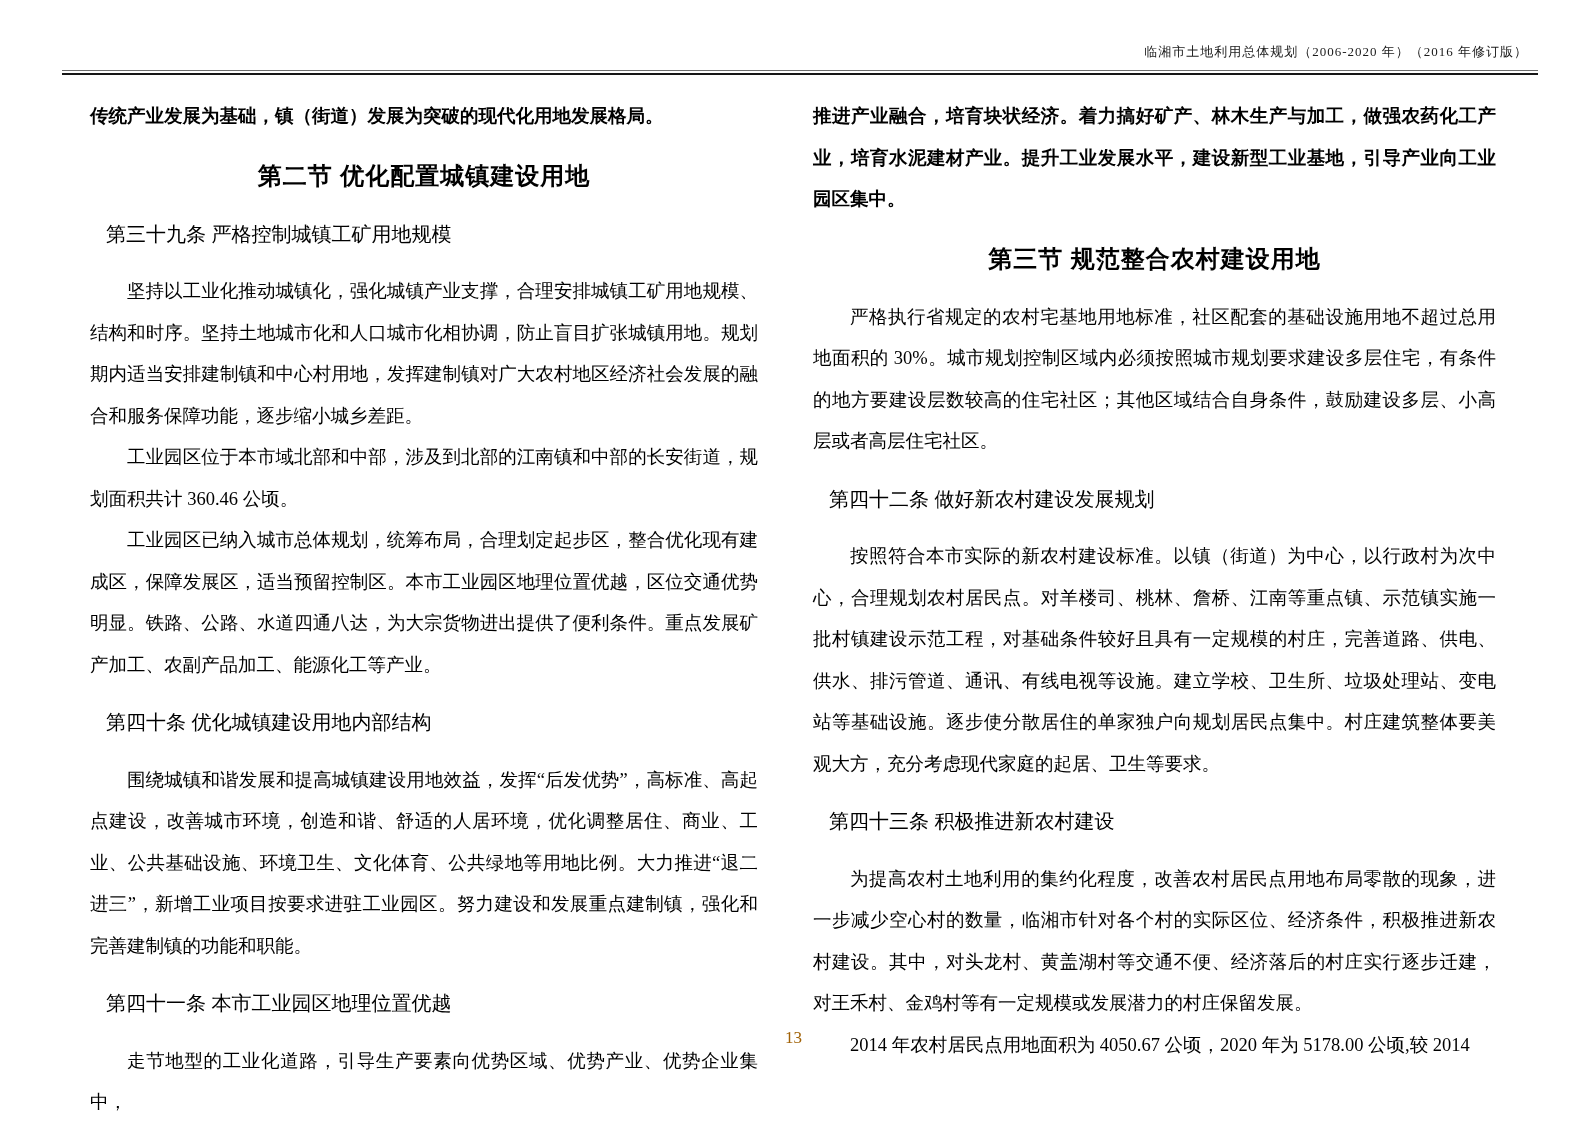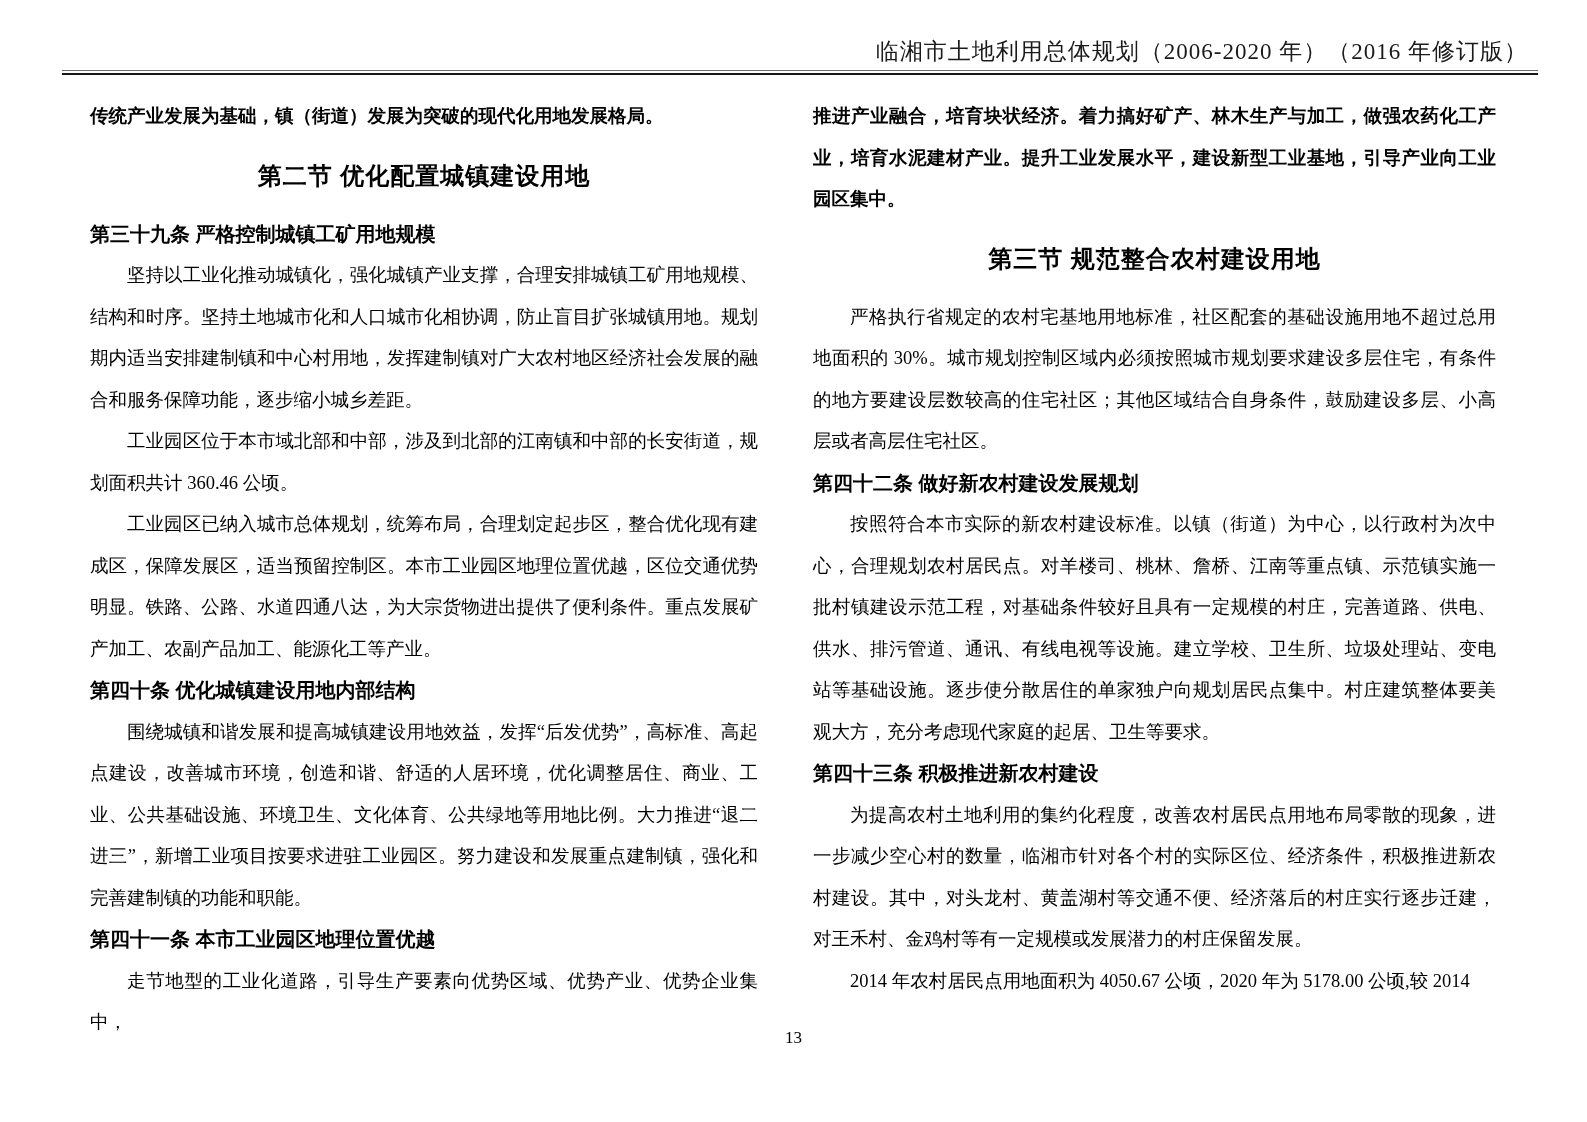--- a/index.html
+++ b/index.html
@@ -15,21 +15,21 @@
 
   
   .header {
     position: absolute;
     left: 62px;
     top: 40px;
     width: 1476px;
   }
   .header-title {
     text-align: right;
-    font-size: 23px;
+    font-size: 13px;
     line-height: 24px;
     padding-right: 10px;
     color: #1a1a1a;
     letter-spacing: 1px;
   }
   .header-rule-thin {
     margin-top: 6px;
     height: 1px;
     background: #6d6d6d;
   }
@@ -59,36 +59,36 @@
     font-size: 24px;
     font-weight: 700;
     text-align: center;
     line-height: 44px;
     margin: 16px 0;
     letter-spacing: 1px;
   }
   .h-art {
     font-family: "Liberation Sans", "DejaVu Sans", sans-serif;
     font-size: 20px;
-    font-weight: 700;
+    font-weight: 400;
     line-height: 41.5px;
-    margin: 0;
+    margin: 16px;
     text-align: left;
     text-indent: 0;
   }
 
   
   .footer {
     position: absolute;
     left: 0;
     top: 1028px;
     width: 100%;
     text-align: center;
   }
-  .page-number { font-size: 17px; color: #000000; }
+  .page-number { font-size: 17px; color: #a16207; }
 </style>
 </head>
 <body>
 
 <div class="page">
 
   <div class="header">
     <div class="header-title">临湘市土地利用总体规划（2006-2020 年）（2016 年修订版）</div>
     <div class="header-rule-thin"></div>
     <div class="header-rule-thick"></div>

